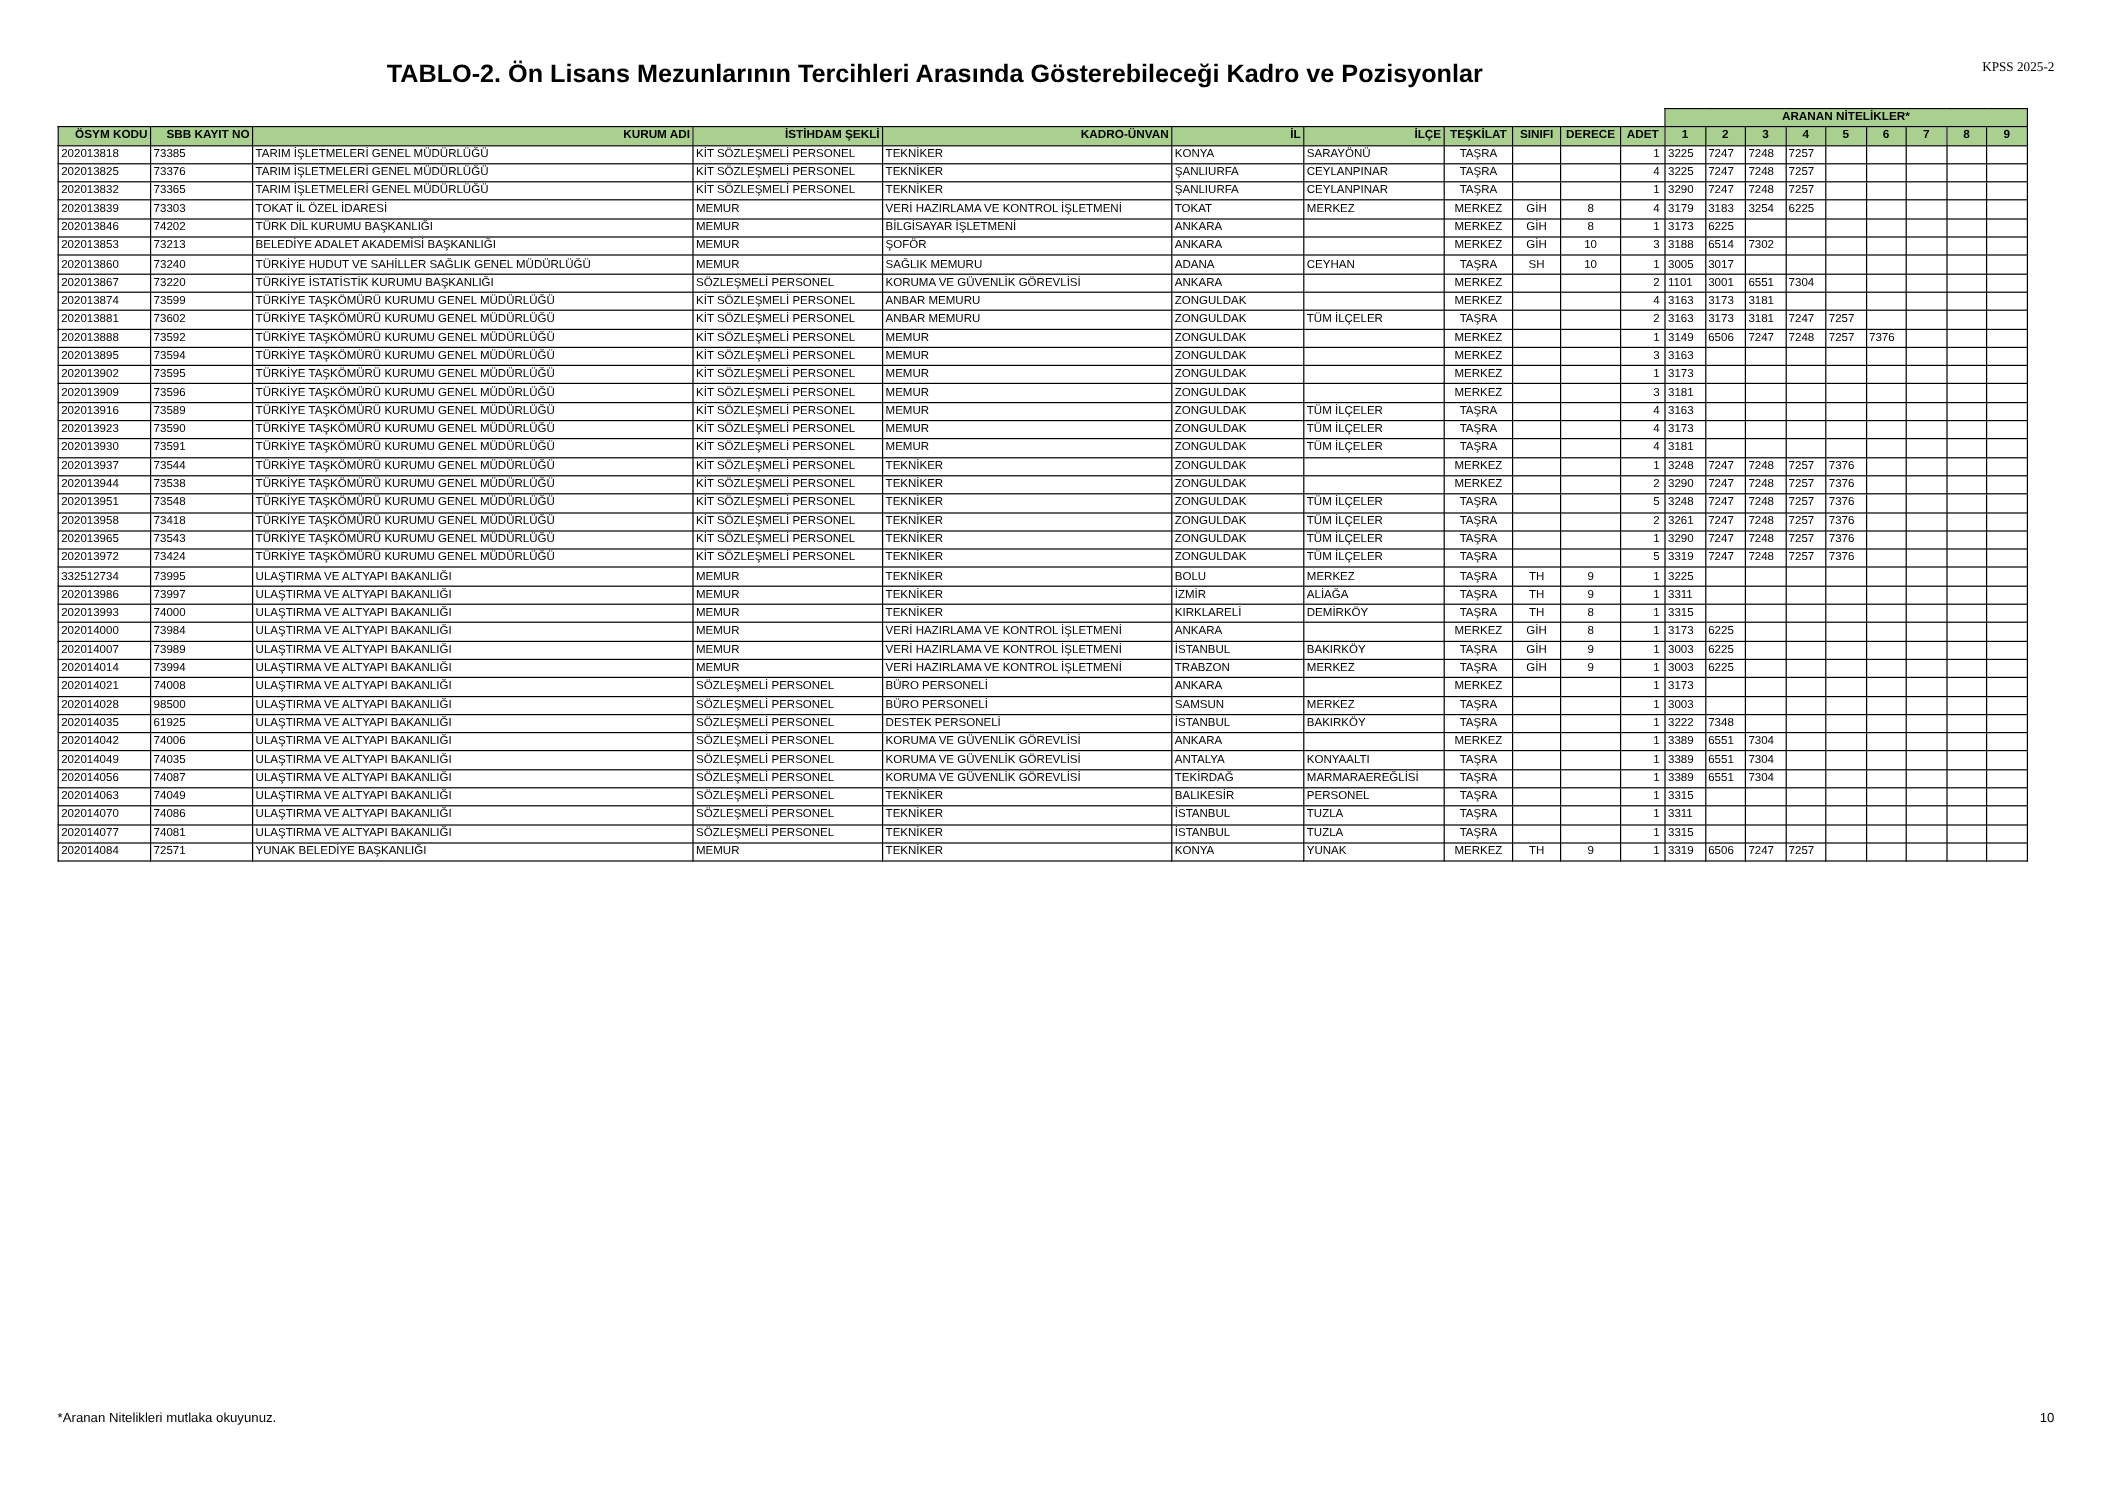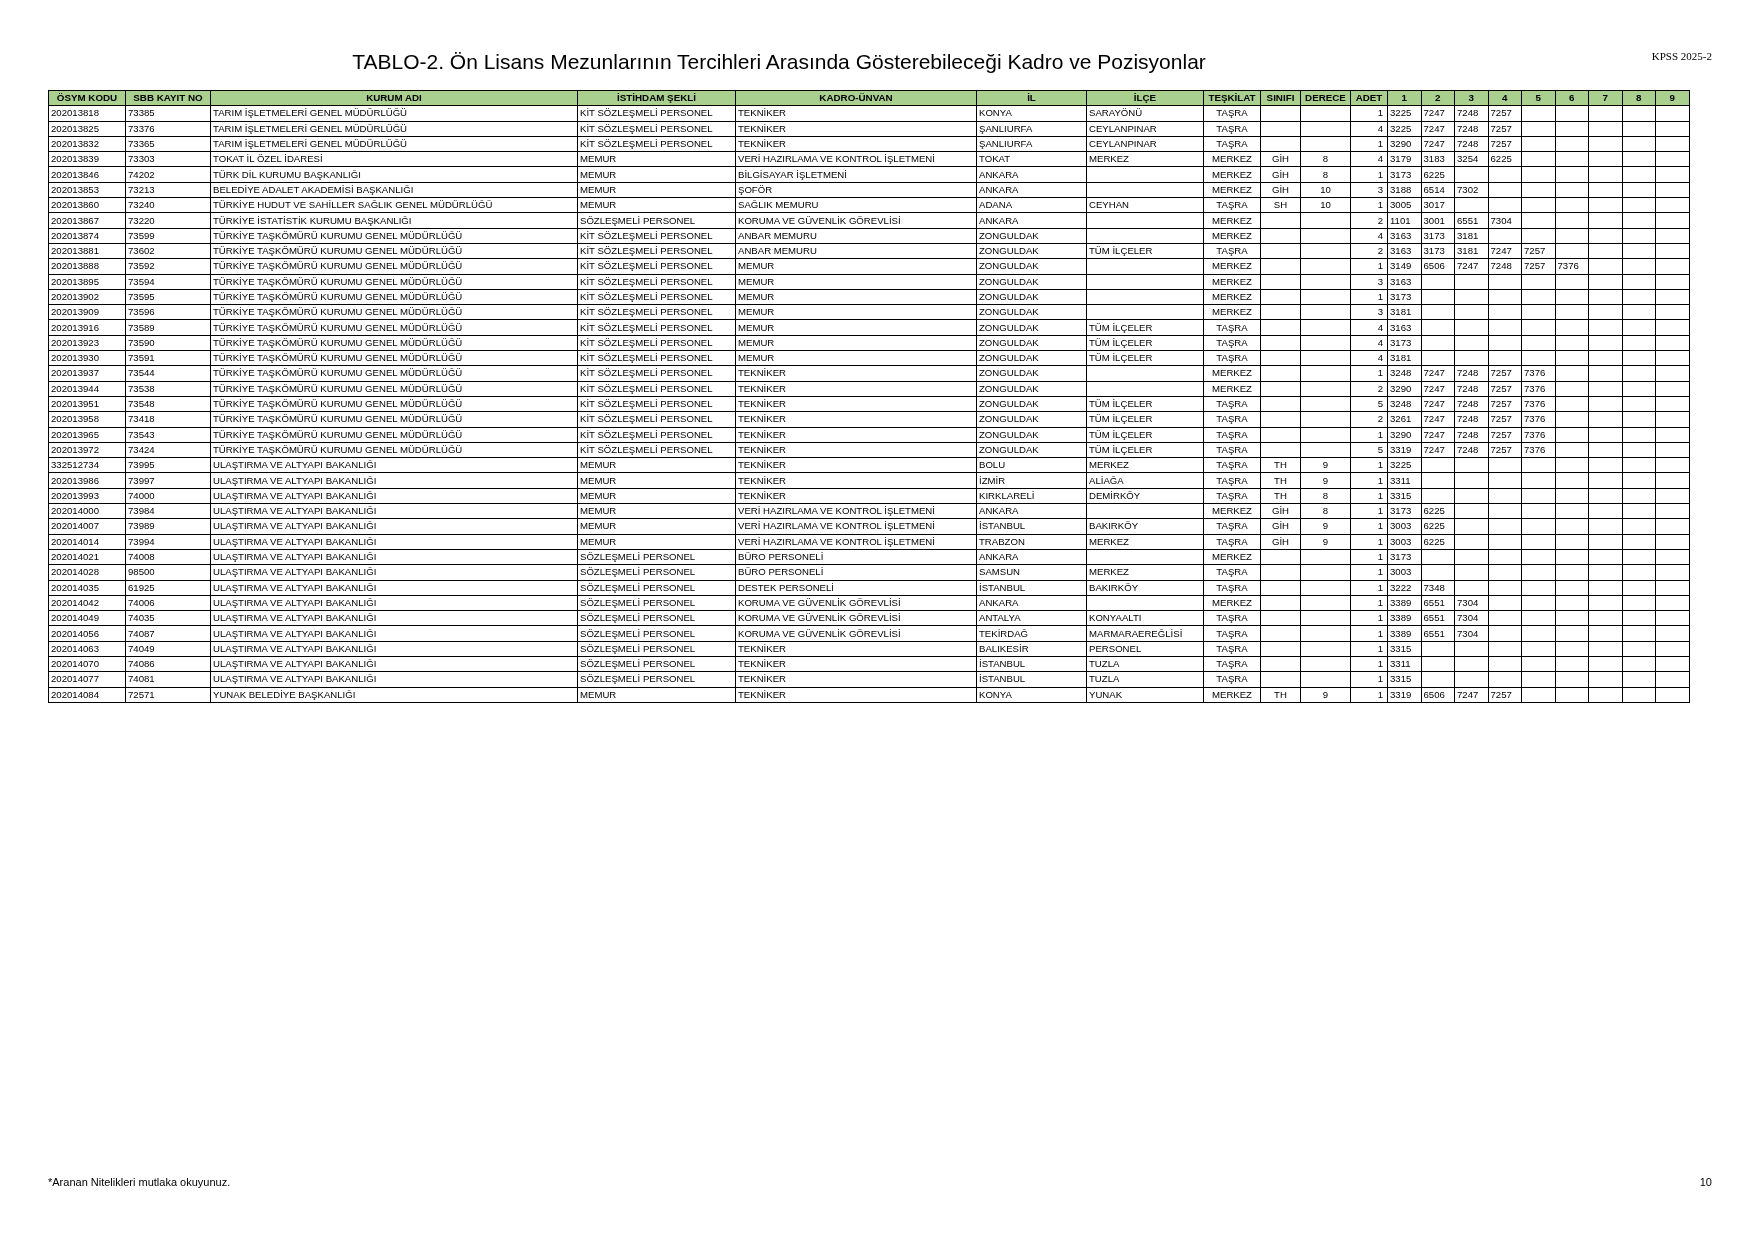--- a/index.html
+++ b/index.html
@@ -1,25 +1,25 @@
 <!DOCTYPE html>
 <html><head>
 <meta charset="utf-8">
 <style>
   html, body { margin: 0; padding: 0; background: #ffffff; }
   body { width: 1754px; height: 1240px; position: relative; overflow: hidden;
          font-family: "Liberation Sans", "DejaVu Sans", sans-serif; color: #000; }
   .title { position: absolute; top: 50px; left: 0; width: 1558px; text-align: center;
-           font-size: 21px; font-weight: normal; letter-spacing: 0px; }
+           font-size: 21px; font-weight: bold; letter-spacing: 0px; }
   .kpss { position: absolute; top: 50px; right: 42px; font-size: 11px; font-family: Liberation Serif, serif; }
   .tbl-wrap { position: absolute; left: 48px; top: 90px; }
   table { border-collapse: collapse; table-layout: fixed; font-size: 9.6px; }
   td, th { border: 1px solid #000; padding: 0 2px; height: 14.3px; line-height: 14px;
            white-space: nowrap; overflow: hidden; font-weight: normal; }
-  th { background: #a9d08e; font-weight: bold; font-size: 9.8px; text-align: center; }
+  th { background: #a9d08e; font-weight: bold; font-size: 9.8px; text-align: right; }
   th.c, td.c { text-align: center; }
   td.r { text-align: right; padding-right: 4px; }
   tr.super th.blank { background: transparent; border: none; }
   .footnote { position: absolute; left: 48px; top: 1176px; font-size: 11px; }
   .pagenum { position: absolute; right: 42px; top: 1176px; font-size: 11px; }
 </style>
 </head>
 <body>
 
 <div class="title">TABLO-2. Ön Lisans Mezunlarının Tercihleri Arasında Gösterebileceği Kadro ve Pozisyonlar</div>
@@ -43,20 +43,24 @@
         <col style="width:33.5px">
         <col style="width:33.5px">
         <col style="width:33.5px">
       <col style="width:33.5px">
         <col style="width:33.5px">
         <col style="width:33.5px">
         <col style="width:33.5px">
         <col style="width:33.5px">
     </colgroup>
     <thead>
+      <tr class="super">
+        <th class="blank" colspan="11"></th>
+        <th class="c" colspan="9">ARANAN NİTELİKLER*</th>
+      </tr>
       <tr id="col-head">
           <th>ÖSYM KODU</th>
           <th>SBB KAYIT NO</th>
           <th>KURUM ADI</th>
           <th>İSTİHDAM ŞEKLİ</th>
           <th>KADRO-ÜNVAN</th>
           <th>İL</th>
           <th>İLÇE</th>
           <th class="c">TEŞKİLAT</th>
           <th class="c">SINIFI</th>

